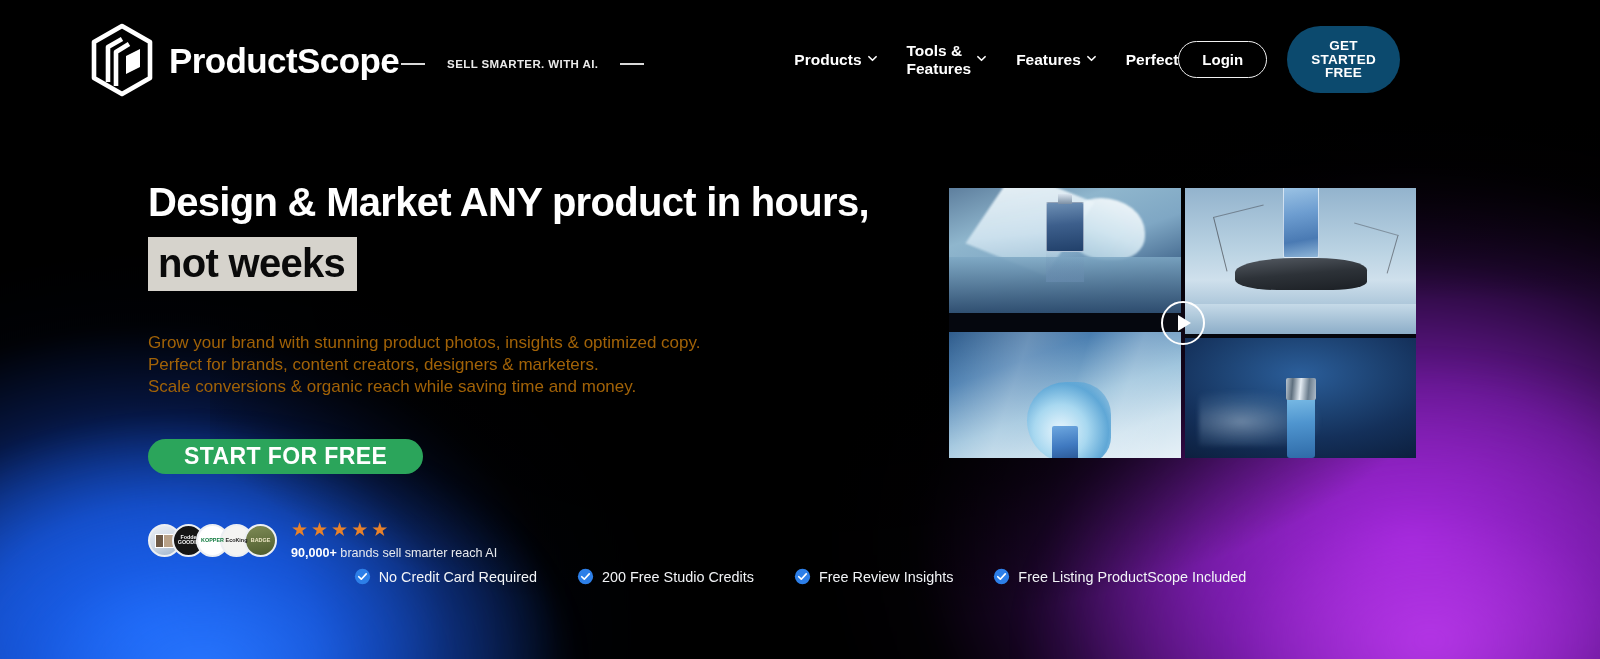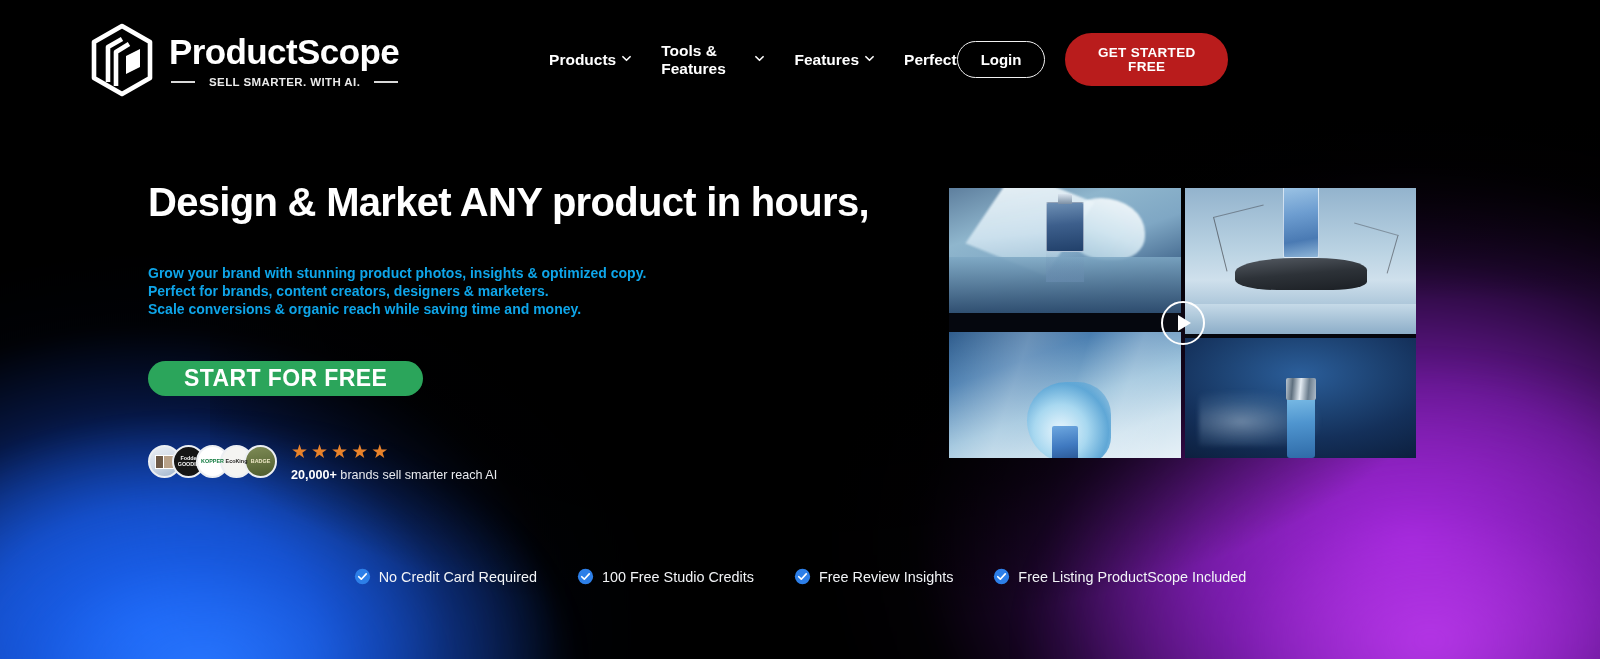--- a/index.html
+++ b/index.html
@@ -50,56 +50,56 @@
 
   
   .header {
     position:absolute; z-index:20; left:0; top:0;
     width:1600px; height:119px;
     background:#000;
     display:flex; align-items:center;
   }
   .logo { display:flex; align-items:center; margin-left:88px; gap:13px; }
   .logo-mark { width:68px; height:76px; flex:none; }
-  .logo-text-wrap { display:flex; flex-direction:column; margin-top:2px; }
+  .logo-text-wrap { display:flex; flex-direction:row; margin-top:2px; }
   .logo-word { font-size:35px; font-weight:bold; color:#fff; letter-spacing:-0.6px; line-height:1; }
-  .logo-tag-row { display:flex; align-items:center; gap:14px; margin-top:7px; padding-left:2px; }
+  .logo-tag-row { display:flex; align-items:center; gap:22px; margin-top:7px; padding-left:2px; }
   .logo-rule { height:2px; width:24px; background:#d9d9d9; }
   .logo-tag { font-size:11.5px; font-weight:bold; color:#eaeaea; letter-spacing:0.4px; white-space:nowrap; }
 
   .nav { display:flex; align-items:center; gap:30px; margin-left:150px; }
   .nav-item { display:flex; align-items:center; gap:6px; color:#fff; font-size:15.5px; font-weight:bold; cursor:pointer; }
   .caret { display:inline-block; width:9px; height:9px; position:relative; top:-1px; }
   .caret svg { display:block; }
 
   .auth { display:flex; align-items:center; gap:20px; margin-left:auto; margin-right:372px; }
   .btn-login {
     border:1.6px solid #f2f2f2; border-radius:999px;
     padding:10px 23px; color:#fff; font-size:15px; font-weight:bold;
     background:transparent; cursor:pointer; line-height:1;
   }
   .btn-started {
-    background:#b91c1c; border:none; border-radius:999px;
+    background:#0c4a6e; border:none; border-radius:999px;
     padding:13px 24px; color:#fff; font-size:13.5px; font-weight:bold;
     letter-spacing:0.3px; cursor:pointer; line-height:1;
   }
 
   
   .hero { position:absolute; z-index:10; left:0; top:119px; width:1276px; height:540px; }
   .hero-left { position:absolute; left:148px; top:62px; width:760px; }
 
   .headline { font-size:40px; font-weight:bold; color:#fff; line-height:1.08; letter-spacing:-0.7px; }
   .headline .hl-line2 { display:block; margin-top:13px; }
   .hl-mark {
     display:inline-block; background:#d6d3cc; color:#0a0a0a;
     padding:6px 12px 8px 10px; line-height:1;
   }
 
   .sub { margin-top:41px; }
-  .sub p { color:#0ea5e9; font-size:14px; font-weight:bold; line-height:1.28; }
+  .sub p { color:#a16207; font-size:17px; font-weight:normal; line-height:1.28; }
 
   .cta {
     display:inline-block; margin-top:42px;
     background:#2ba55b; border:none; border-radius:999px;
     color:#fff; font-size:23px; font-weight:bold; letter-spacing:0.4px;
     padding:6px 36px; cursor:pointer; line-height:1;
   }
 
   .proof { display:flex; align-items:center; margin-top:46px; }
   .avatars { display:flex; align-items:center; }
@@ -254,20 +254,23 @@
       <button class="btn-login">Login</button>
       <button class="btn-started">GET STARTED FREE</button>
     </div>
   </header>
 
   <section class="hero">
 
     <div class="hero-left">
       <h1 class="headline">
         <span>Design &amp; Market ANY product in hours,</span>
+        <span class="hl-line2">
+          <span class="hl-mark">not weeks</span>
+        </span>
       </h1>
 
       <div class="sub">
         <p>Grow your brand with stunning product photos, insights &amp; optimized copy.</p>
         <p>Perfect for brands, content creators, designers &amp; marketers.</p>
         <p>Scale conversions &amp; organic reach while saving time and money.</p>
       </div>
 
       <button class="cta">START FOR FREE</button>
 
@@ -289,21 +292,21 @@
         </div>
         <div class="proof-right">
           <div class="stars">
             <span class="star">★</span>
             <span class="star">★</span>
             <span class="star">★</span>
             <span class="star">★</span>
             <span class="star">★</span>
           </div>
           <div class="proof-text">
-            <b>20,000+</b><span> brands sell smarter reach AI</span>
+            <b>90,000+</b><span> brands sell smarter reach AI</span>
           </div>
         </div>
       </div>
     </div>
 
     <div class="media">
       <div class="gap-h gap-tl-bl"></div>
       <div class="gap-h gap-tr-br"></div>
 
       <div class="tile tile-tl">
@@ -351,21 +354,21 @@
         <circle cx="10" cy="10" r="9" fill="#2d7fe8"></circle>
         <path d="M5.6 10.3 L8.6 13.2 L14.4 6.9" stroke="#fff" stroke-width="2" fill="none" stroke-linecap="round" stroke-linejoin="round"></path>
       </svg>
       <span class="benefit-label">No Credit Card Required</span>
     </div>
     <div class="benefit">
       <svg class="check" viewBox="0 0 20 20">
         <circle cx="10" cy="10" r="9" fill="#2d7fe8"></circle>
         <path d="M5.6 10.3 L8.6 13.2 L14.4 6.9" stroke="#fff" stroke-width="2" fill="none" stroke-linecap="round" stroke-linejoin="round"></path>
       </svg>
-      <span class="benefit-label">100 Free Studio Credits</span>
+      <span class="benefit-label">200 Free Studio Credits</span>
     </div>
     <div class="benefit">
       <svg class="check" viewBox="0 0 20 20">
         <circle cx="10" cy="10" r="9" fill="#2d7fe8"></circle>
         <path d="M5.6 10.3 L8.6 13.2 L14.4 6.9" stroke="#fff" stroke-width="2" fill="none" stroke-linecap="round" stroke-linejoin="round"></path>
       </svg>
       <span class="benefit-label">Free Review Insights</span>
     </div>
     <div class="benefit">
       <svg class="check" viewBox="0 0 20 20">

